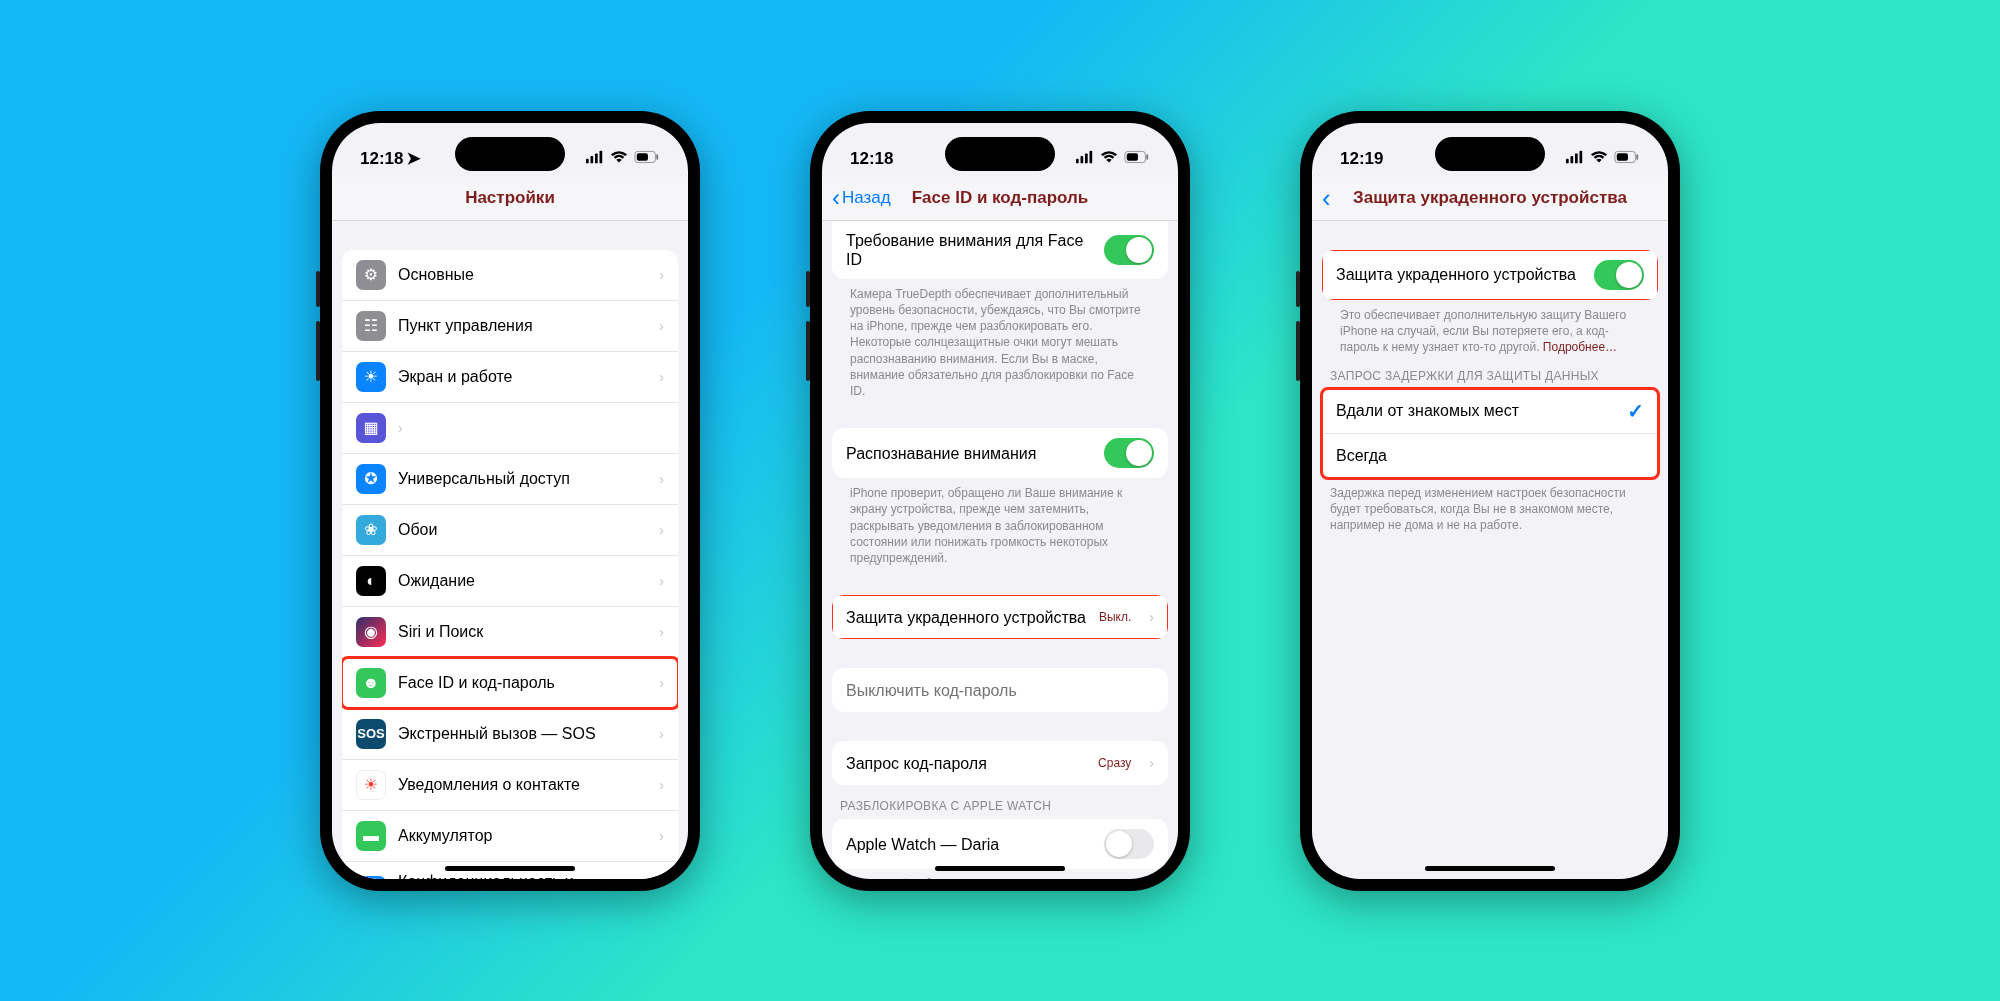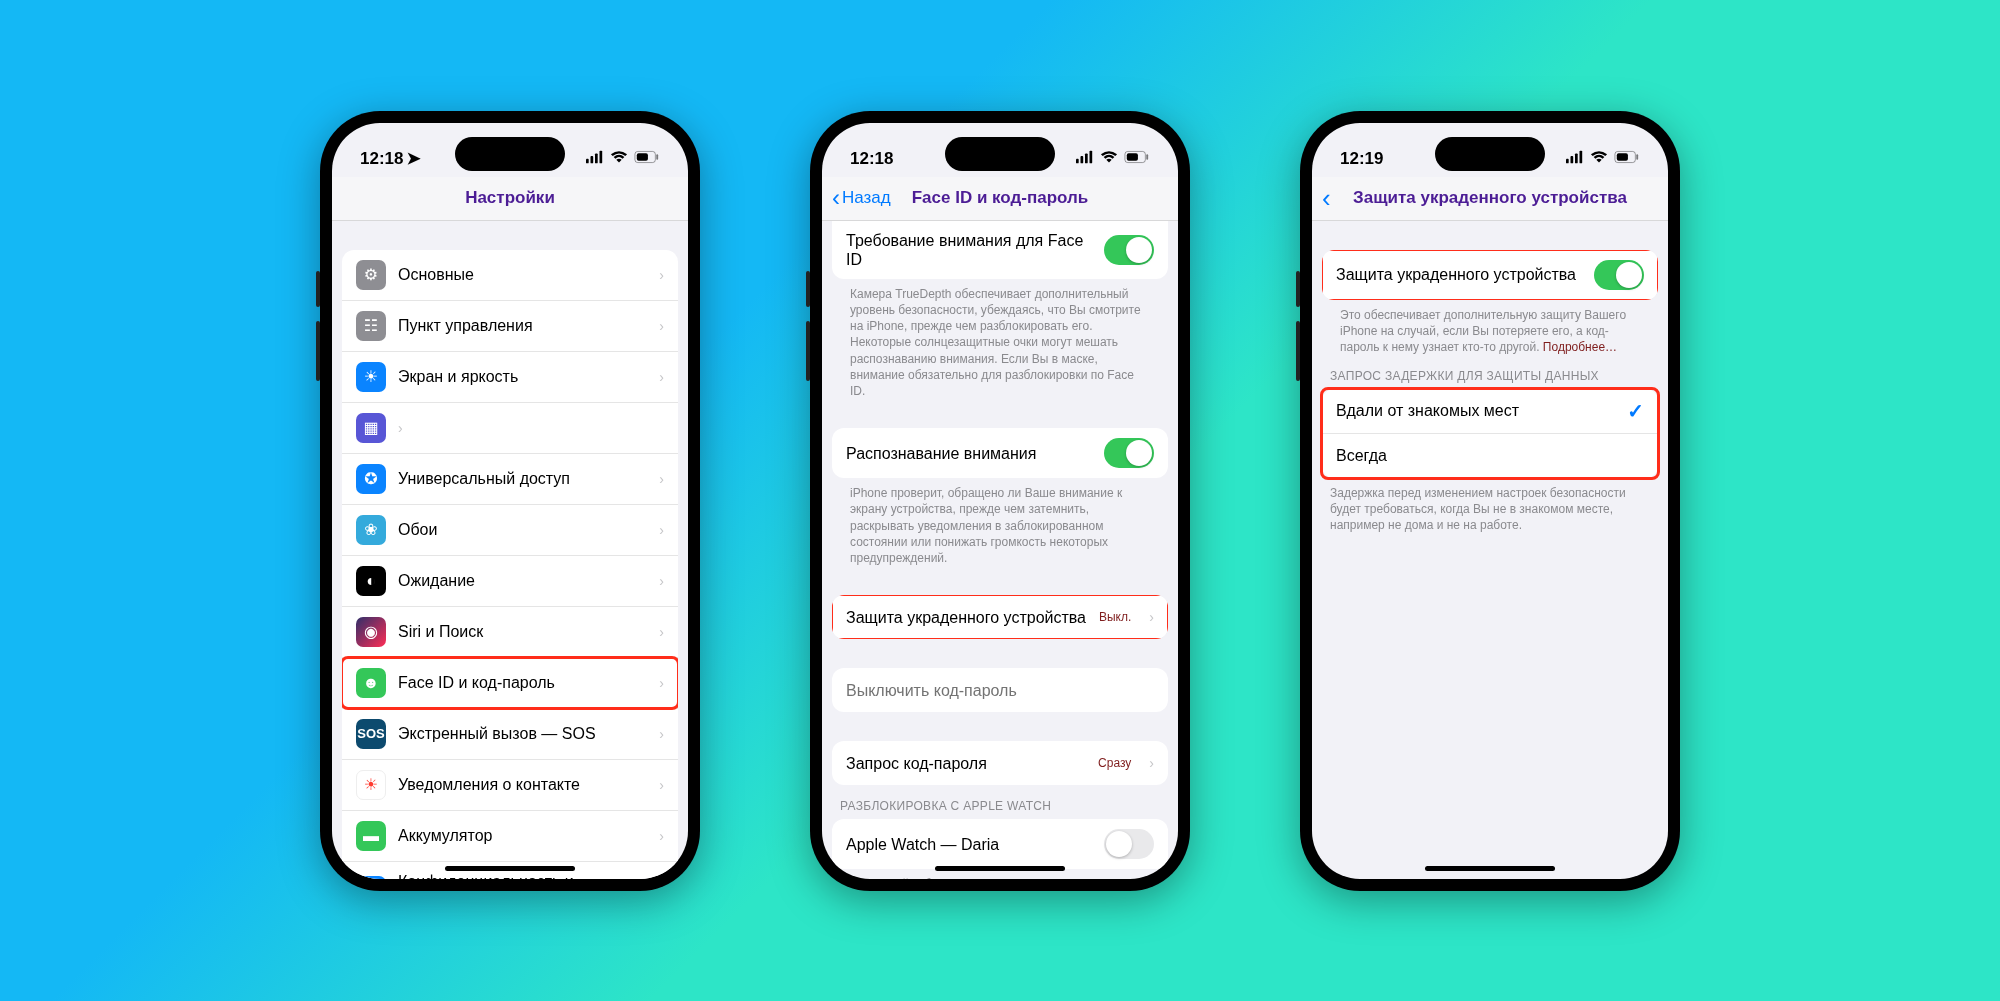--- a/index.html
+++ b/index.html
@@ -85,21 +85,21 @@
     color: #007aff;
     font-size: 17px;
     gap:2px;
   }
   .navbar .back-only {
     position:absolute; left:10px; display:flex; align-items:center; color:#007aff;
   }
   .navbar h1 {
     font-size: 17px;
     font-weight: 600;
-    color: #4c1d95;
+    color: #7f1d1d;
   }
   .content {
     height: calc(100% - 98px);
     overflow: hidden;
     padding: 0;
   }
   .group { margin: 29px 10px 0; }
   .group .list {
     background: #fff;
     border-radius: 12px;
@@ -214,21 +214,21 @@
               <div class="label">Основные</div>
               <div class="chev">›</div>
             </div>
           <div class="row">
               <div class="ricon" style="background:#8e8e93">☷</div>
               <div class="label">Пункт управления</div>
               <div class="chev">›</div>
             </div>
           <div class="row">
               <div class="ricon" style="background:#0a84ff">☀</div>
-              <div class="label">Экран и яркость</div>
+              <div class="label">Экран и работе</div>
               <div class="chev">›</div>
             </div>
           <div class="row">
               <div class="ricon" style="background:#5856d6">▦</div>
               <div class="chev">›</div>
             </div>
           <div class="row">
               <div class="ricon" style="background:#0a84ff">✪</div>
               <div class="label">Универсальный доступ</div>
               <div class="chev">›</div>

